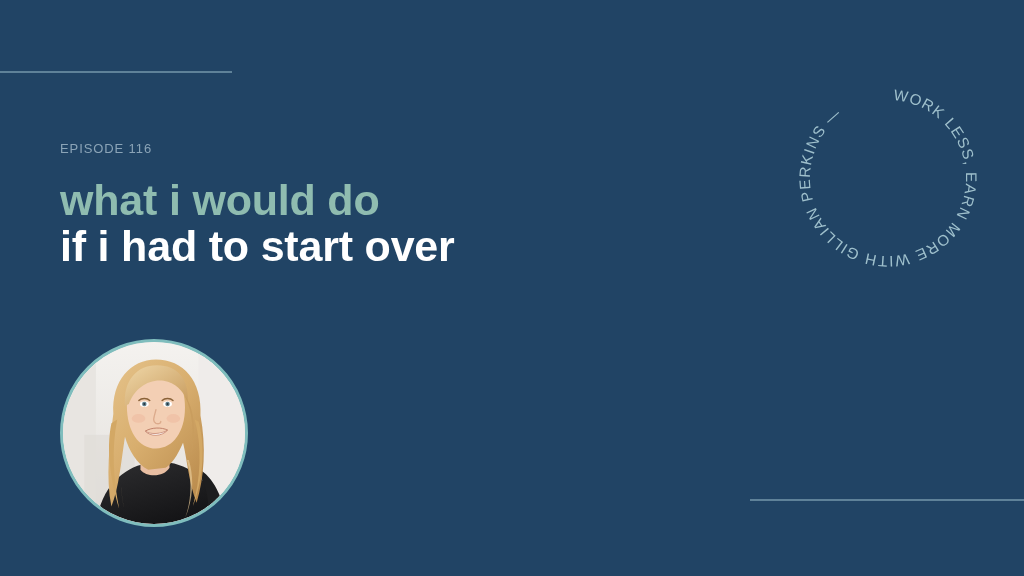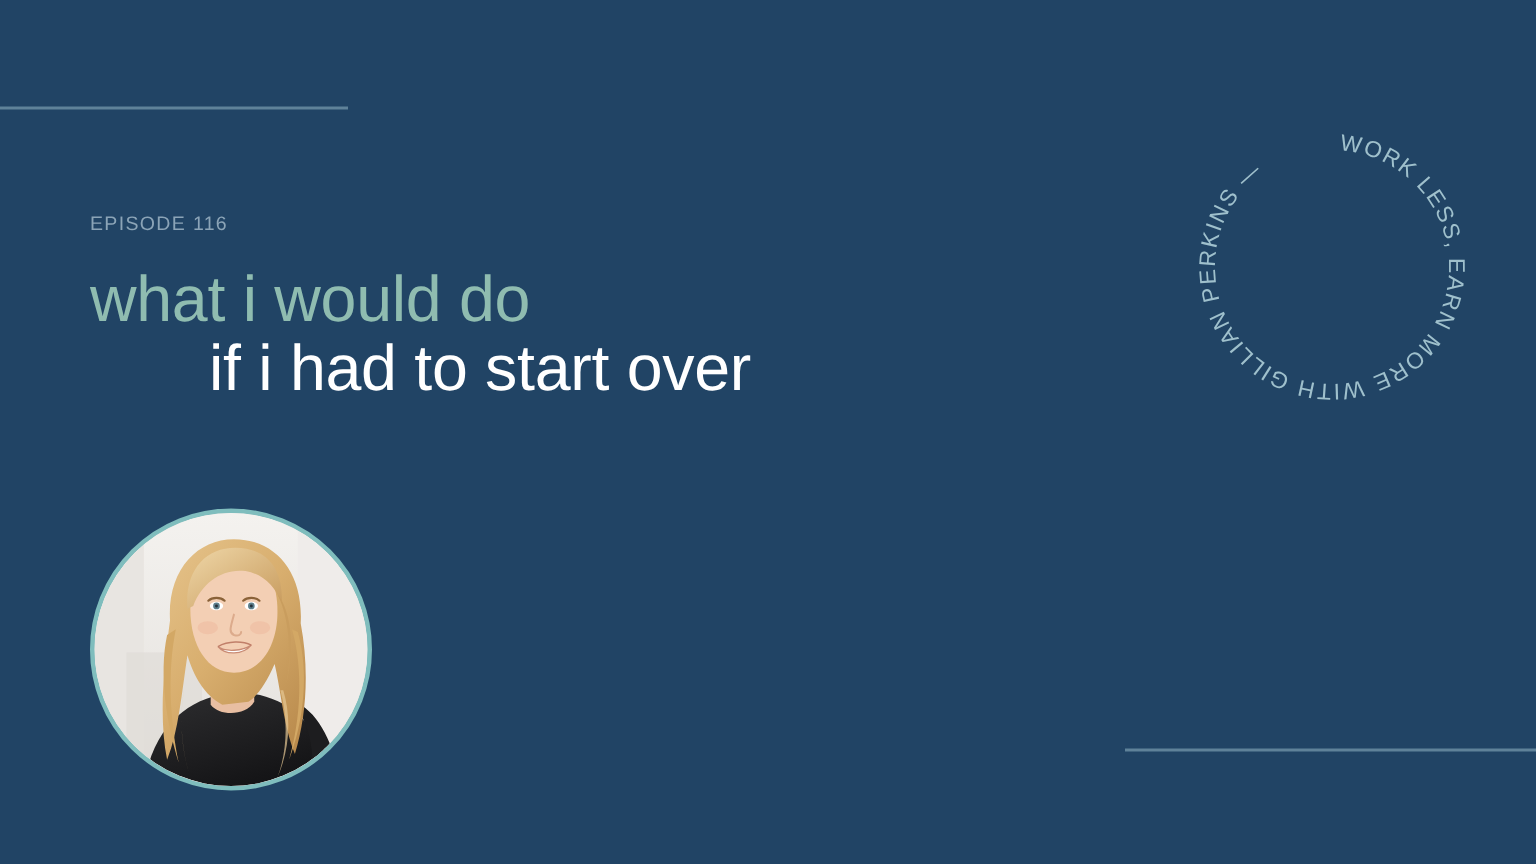--- a/index.html
+++ b/index.html
@@ -47,31 +47,30 @@
     font-weight: 400;
     letter-spacing: 0.9px;
     color: #8ba4b7;
     line-height: 1;
     margin: 0 0 22px 0;
     white-space: nowrap;
   }
   .title {
     margin: 0;
     font-size: 43px;
-    font-weight: 400;
+    font-weight: 700;
     line-height: 1.07;
     letter-spacing: -0.2px;
     white-space: nowrap;
   }
   .title-line-1 {
     color: #8fbcb0;
   }
   .title-line-2 {
     color: #ffffff;
-    text-align: center;
   }
 
   
   .avatar {
     position: absolute;
     left: 60px;
     top: 339px;
     width: 188px;
     height: 188px;
     border-radius: 50%;

